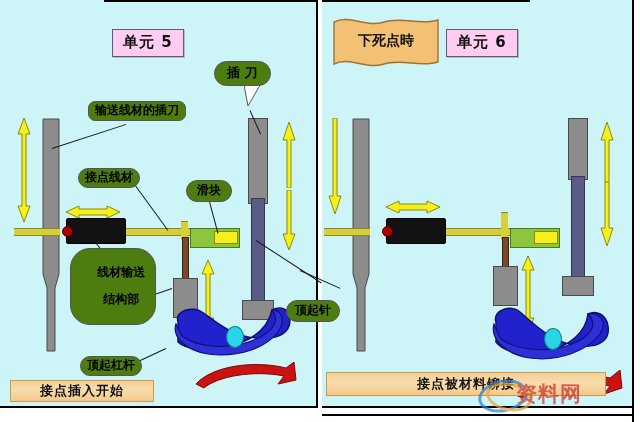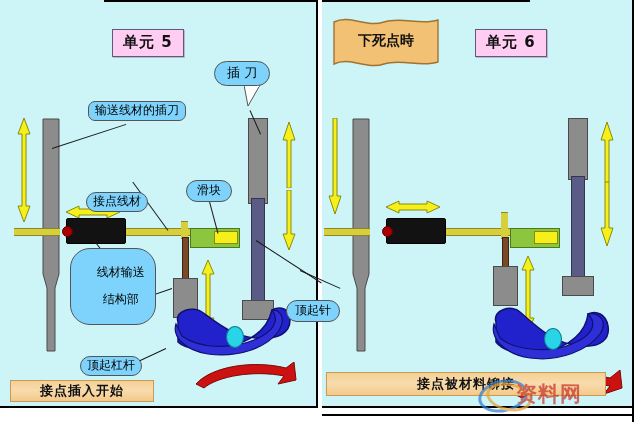--- a/index.html
+++ b/index.html
@@ -14,25 +14,25 @@
 
   
   .frameline{position:absolute;background:#000;}
 
   
   .abs{position:absolute;}
 
   
   .callout{
     position:absolute;
-    background:#7dd3fc;
+    background:#4d7c0f;
     border:1px solid #555;
     border-radius:14px;
     color:#000;
-    font-weight:normal;
+    font-weight:bold;
     font-size:12px;
     line-height:1.15;
     padding:2px 6px;
     white-space:pre;
     box-sizing:border-box;
     z-index:40;
   }
   .callout.two{border-radius:20px;text-align:center;}
 
   
@@ -282,36 +282,36 @@
   <div class="callout" style="left:88px;top:101px;border-radius:7px;">输送线材的插刀</div>
 
   <div class="callout" style="left:214px;top:61px;padding:4px 12px;font-size:13px;">插 刀</div>
   <div class="abs" style="left:244px;top:85px;width:18px;height:22px;z-index:39;">
     <svg width="18" height="22" viewBox="0 0 18 22">
       <polygon points="0,0 16,0 4,21" fill="#ffffff" stroke="#555" stroke-width="1"></polygon>
       <line x1="1" y1="1" x2="15" y2="1" stroke="#ffffff" stroke-width="2"></line>
     </svg>
   </div>
 
-  <div class="callout" style="left:86px;top:168px;margin-top:24px;">接点线材</div>
+  <div class="callout" style="left:78px;top:168px;">接点线材</div>
 
   <div class="callout" style="left:186px;top:180px;padding:3px 10px;">滑块</div>
 
   <div class="callout two" style="left:70px;top:248px;width:86px;padding:3px 4px;">
     <span>线材输送</span><br>
     <span>结构部</span>
   </div>
 
 
   <div class="callout" style="left:80px;top:356px;">顶起杠杆</div>
 
   <div class="callout" style="left:286px;top:300px;padding:3px 8px;">顶起针</div>
 
   <div class="unit-chip" style="left:112px;top:29px;">单元 5</div>
-  <div class="unit-chip" style="left:446px;top:29px;margin-left:29px;">单元 6</div>
+  <div class="unit-chip" style="left:446px;top:29px;">单元 6</div>
 
   <div id="flag-banner">
     <svg width="112" height="58" viewBox="0 0 112 58">
       <path d="M4,8 C20,0 36,14 54,8 C72,2 90,12 108,6
                L108,48 C90,54 72,44 54,50 C36,56 20,42 4,50 Z" fill="#f2c173" stroke="#a07332" stroke-width="1.4"></path>
     </svg>
     <div class="flag-label">下死点時</div>
   </div>
 
   <div class="status-bar" style="left:10px;top:380px;width:144px;height:22px;">接点插入开始</div>

